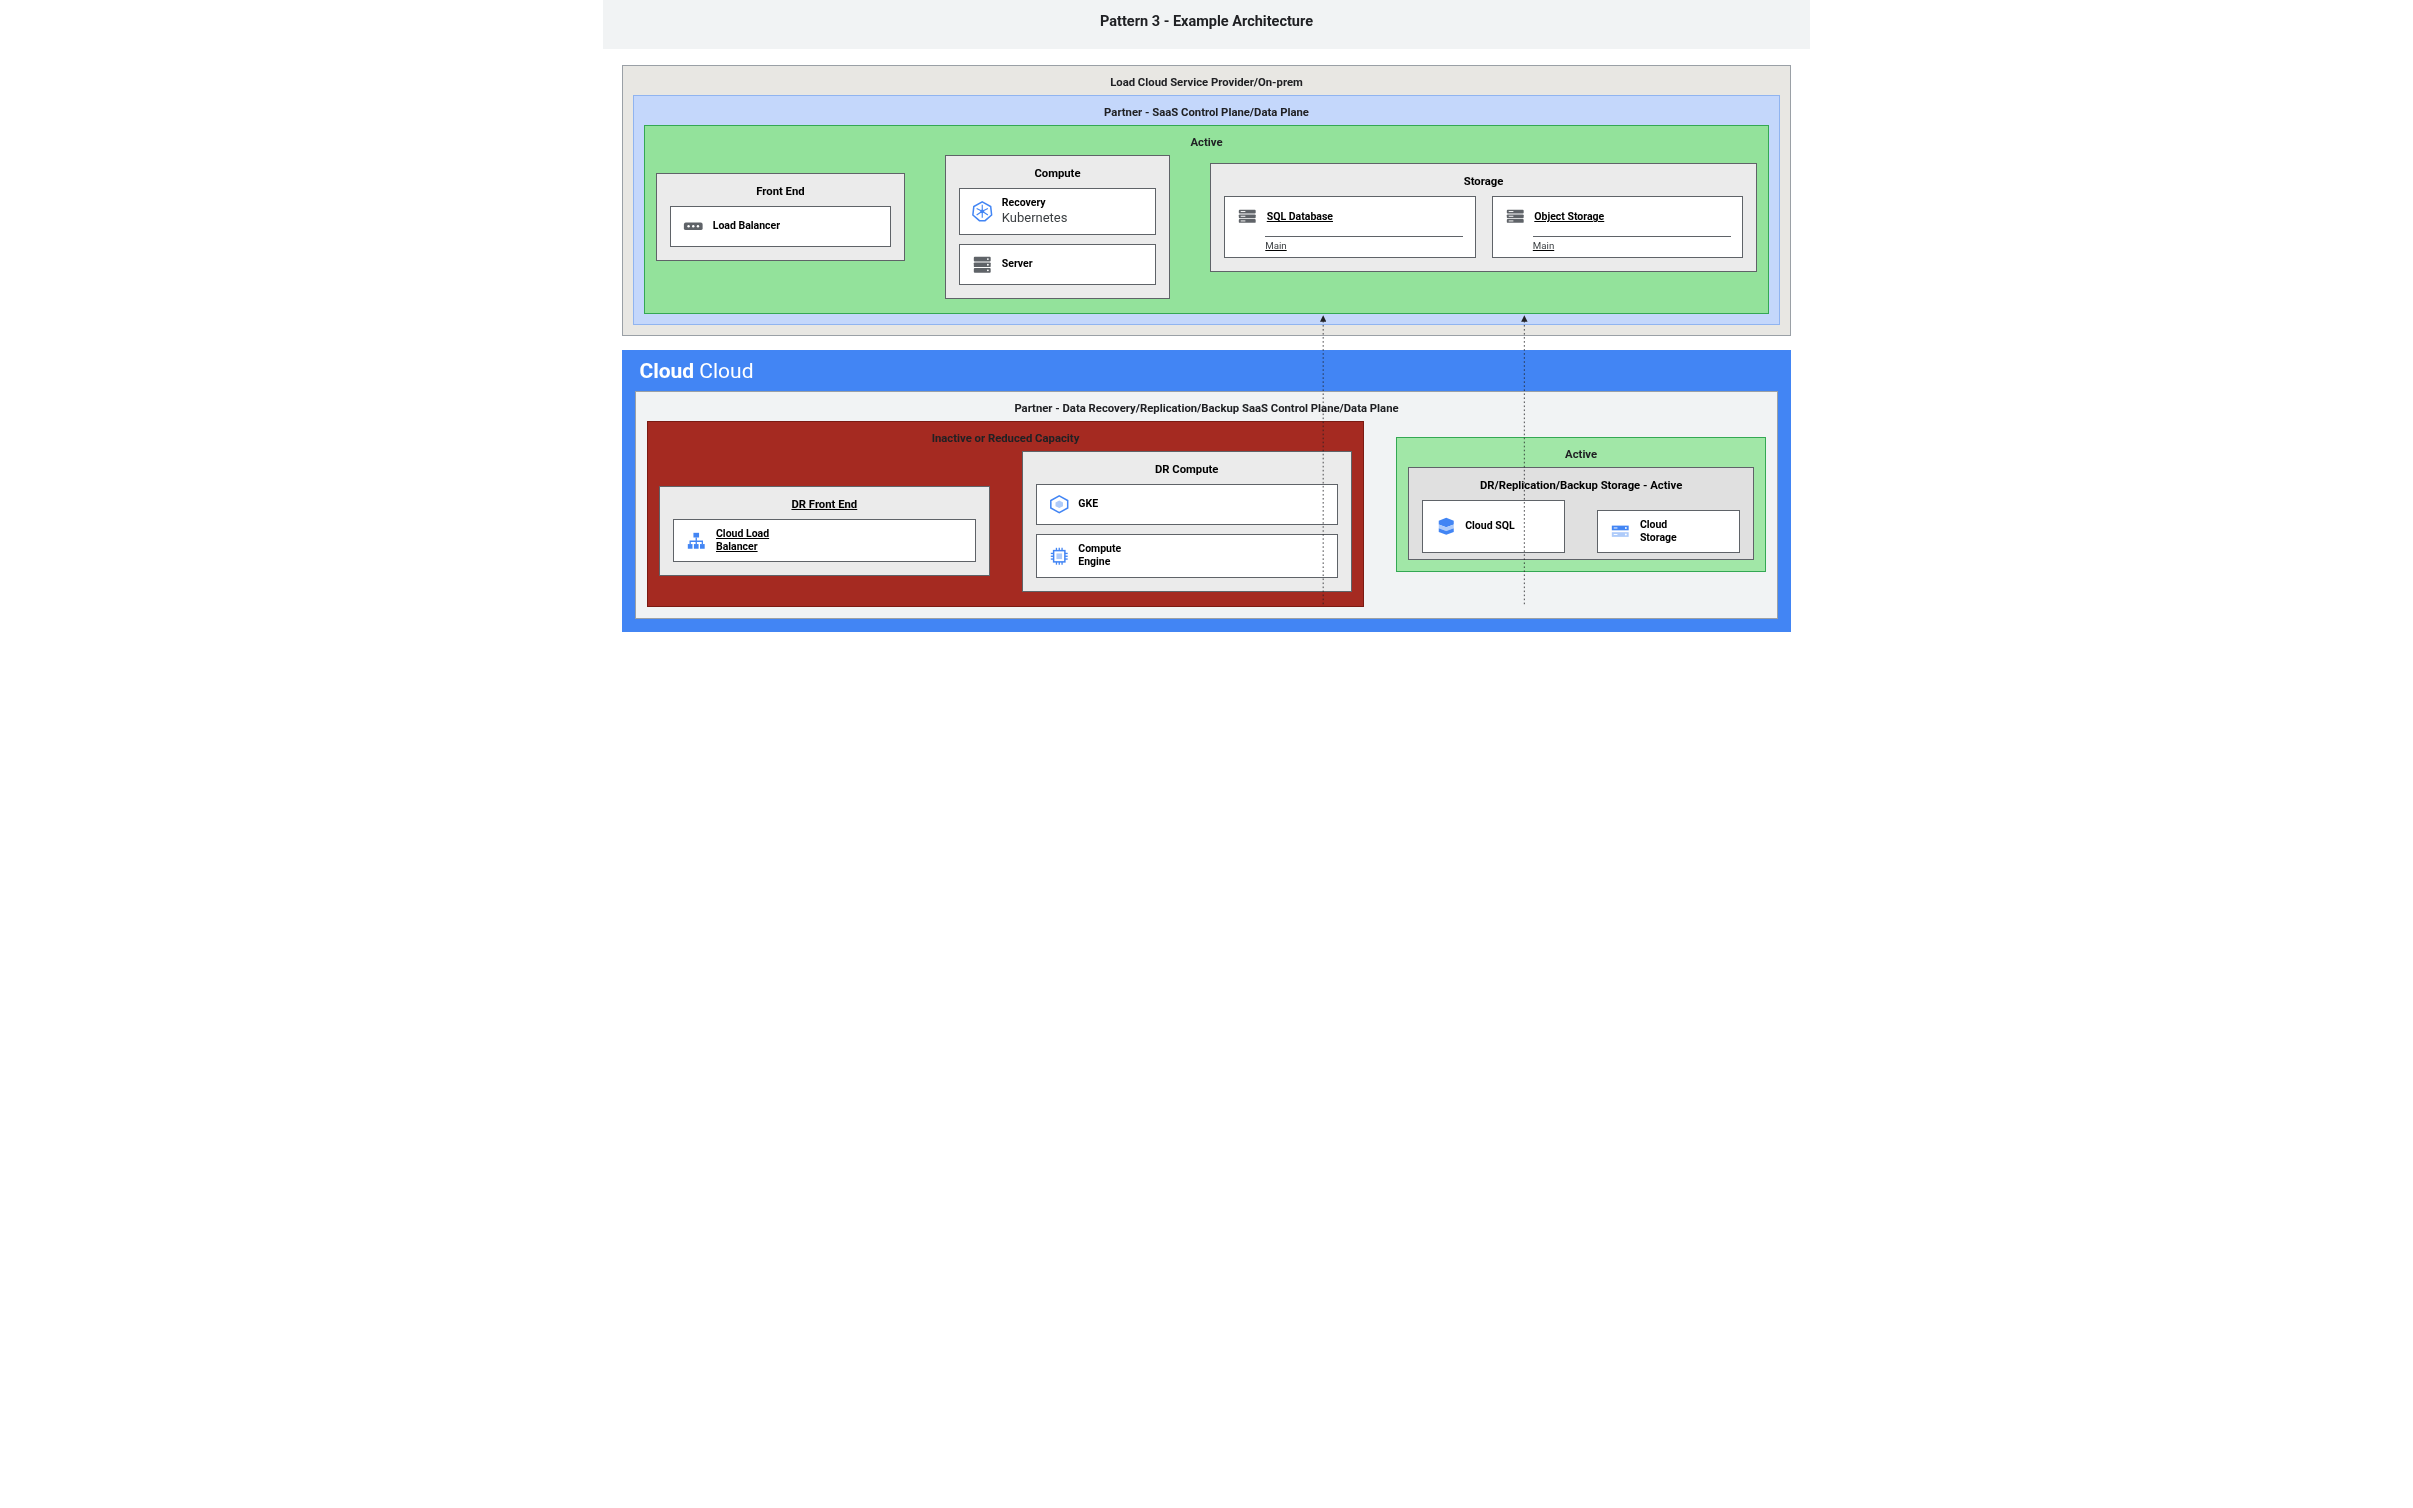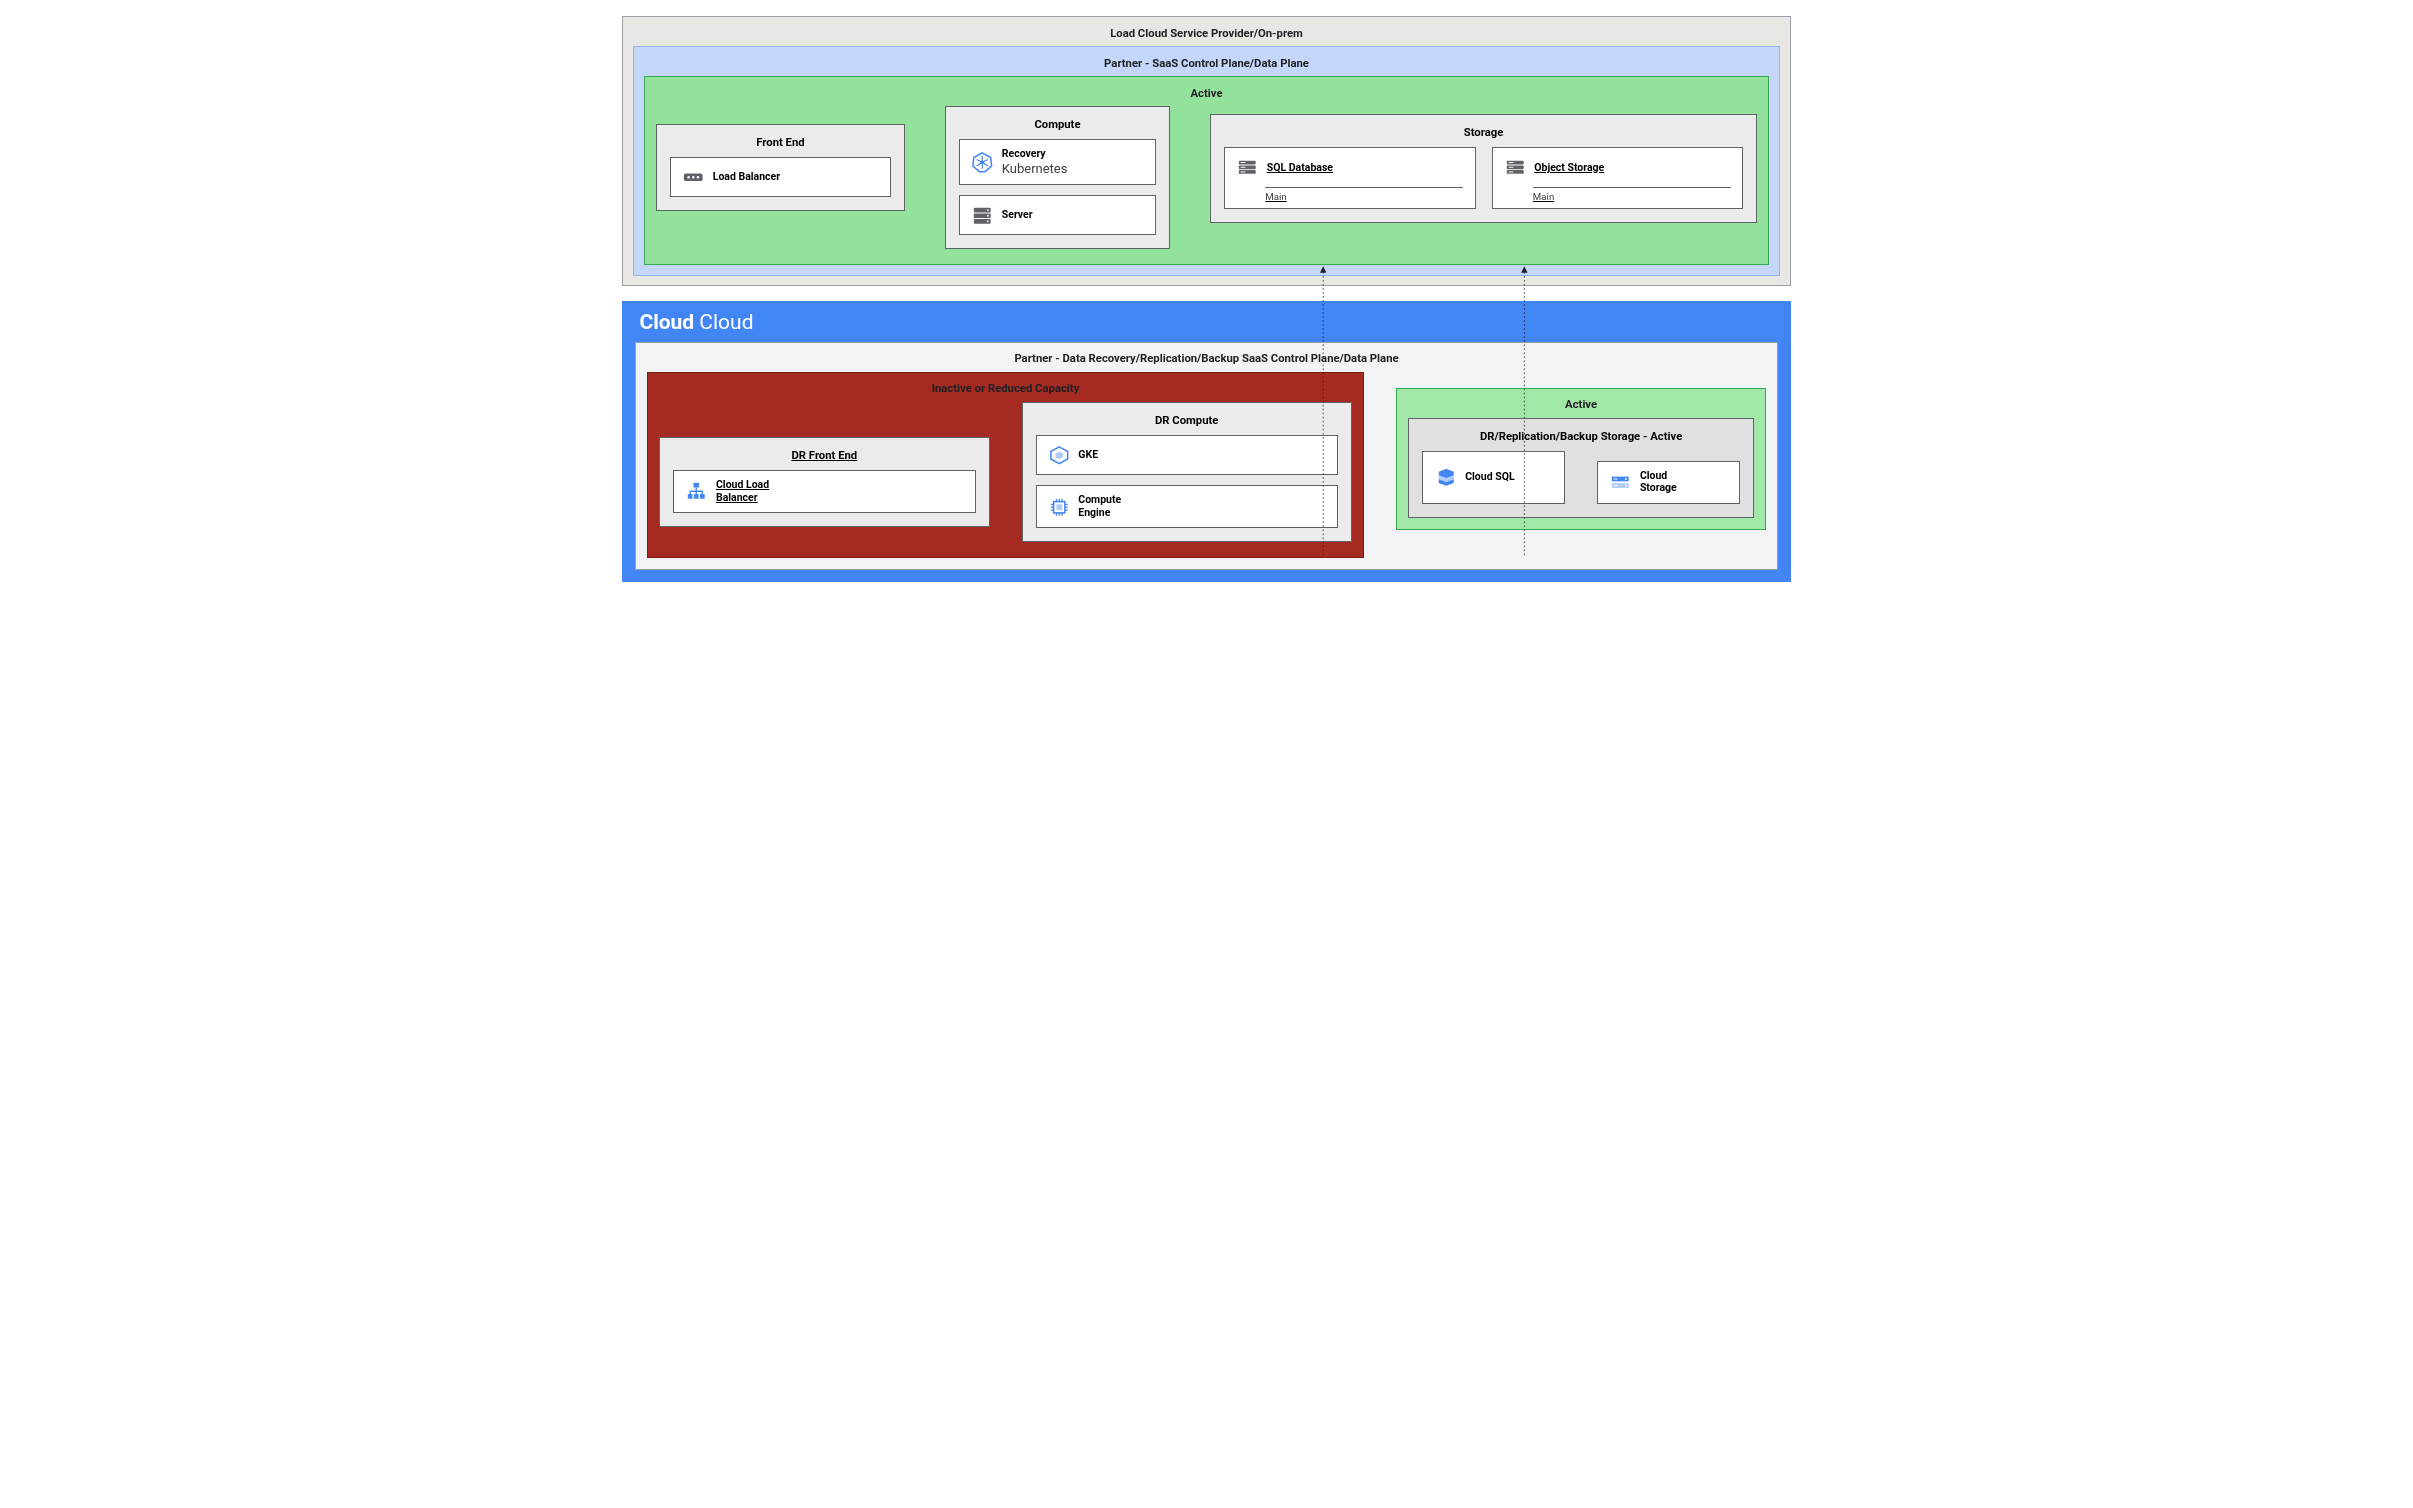--- a/index.html
+++ b/index.html
@@ -139,41 +139,44 @@
   .inactive-zone .box-title { color: #202124; }
   .inactive-row {
     display: grid;
     grid-template-columns: 1fr 1fr;
     gap: 32px;
     align-items: flex-start;
   }
   .dr-storage-panel {
     border: 0.8px solid #5f6368;
     background: #e0e0e0;
-    padding: 8px 13px 13px 13px;
+    padding: 8px 13px 6px 13px;
   }
   .dr-storage-row {
     display: grid;
     grid-template-columns: 1fr 1fr;
     gap: 32px;
   }
   
   .ico { width: 22.5px; height: 22.5px; flex-shrink: 0; }
   .ico svg { width: 100%; height: 100%; display: block; }
   
   svg.overlay {
     position: absolute;
     top: 0; left: 0;
     pointer-events: none;
   }
 </style>
 </head>
 <body>
 
 <div class="canvas">
+  <div class="header-band">
+    <h1>Pattern 3 - Example Architecture</h1>
+  </div>
 
   <div class="content">
 
     <div class="top-outer">
       <div class="box-title">Load Cloud Service Provider/On-prem</div>
       <div class="partner-plane">
         <div class="box-title">Partner - SaaS Control Plane/Data Plane</div>
         <div class="active-zone">
           <div class="box-title">Active</div>
           <div class="row3">

